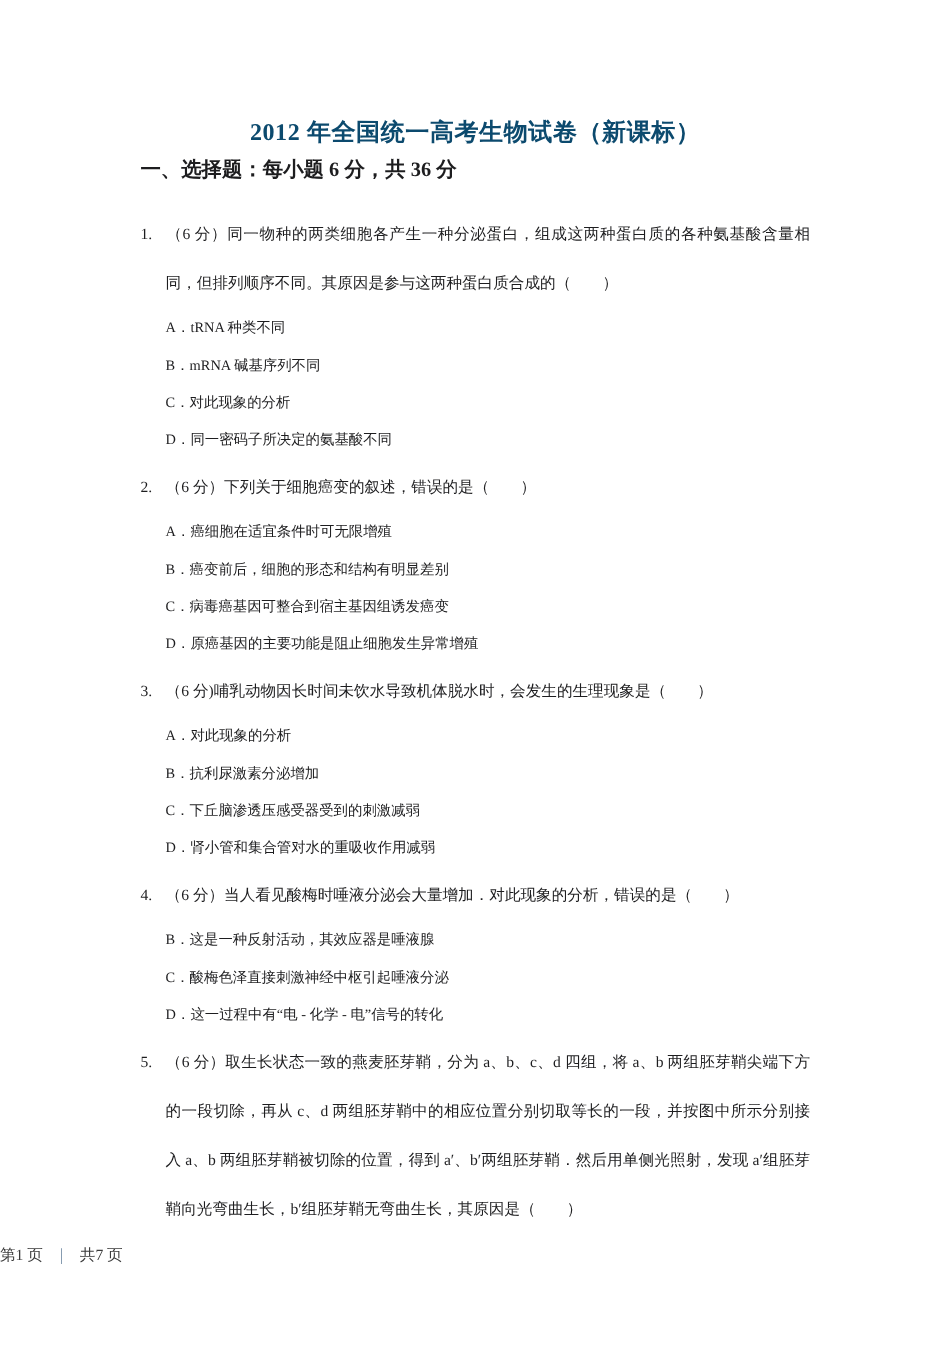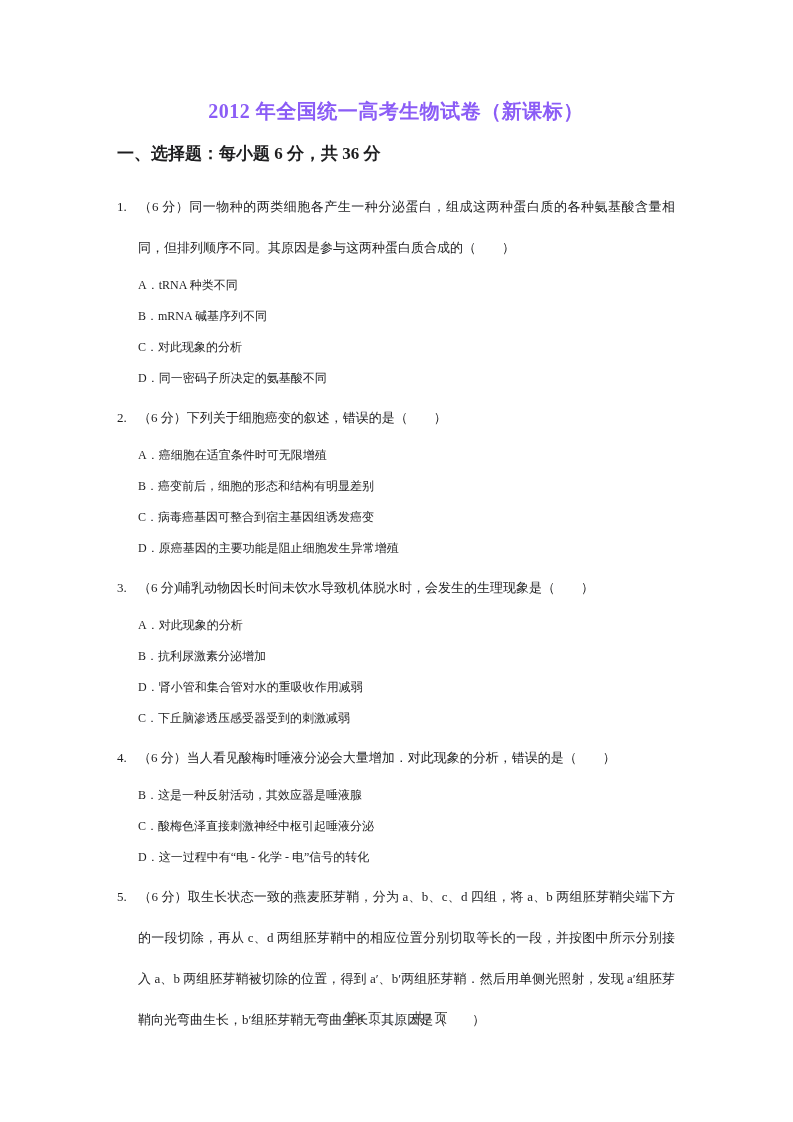--- a/index.html
+++ b/index.html
@@ -17,22 +17,21 @@
     inset: 0;
     padding: 96px 118px 0 117px;
     background: #ffffff;
   }
   .title {
     font-size: 20px;
     line-height: 30px;
     font-weight: bold;
     text-align: center;
     letter-spacing: 0.5px;
-    margin-bottom: 12px;
-    color: #8b5cf6;
+    color: #0c4a6e;
   }
   .section {
     font-size: 17px;
     line-height: 31px;
     font-weight: bold;
     margin-bottom: 17px;
   }
   .question { margin-bottom: 3px; }
   .stem {
     font-size: 13px;
@@ -50,23 +49,23 @@
   .options { margin-top: 2px; }
   .option {
     font-size: 12px;
     line-height: 31px;
     padding-left: 21px;
     text-align: justify;
   }
   .footer {
     position: absolute;
     left: 0;
-    top: 1008px;
+    top: 1036px;
     width: 100%;
-    text-align: center;
+    text-align: left;
     font-size: 13px;
     line-height: 20px;
     color: #3a3a3a;
   }
   .footer .sep {
     color: #8096ad;
     margin: 0 9px;
     font-size: 13px;
   }
 </style>
@@ -97,22 +96,22 @@
       <p class="option">C．病毒癌基因可整合到宿主基因组诱发癌变</p>
       <p class="option">D．原癌基因的主要功能是阻止细胞发生异常增殖</p>
     </div>
   </div>
 
   <div class="question">
     <p class="stem"><span class="qnum">3.</span><span>（6 分)哺乳动物因长时间未饮水导致机体脱水时，会发生的生理现象是（　　）</span></p>
     <div class="options">
       <p class="option">A．对此现象的分析</p>
       <p class="option">B．抗利尿激素分泌增加</p>
+      <p class="option">C．下丘脑渗透压感受器受到的刺激减弱</p>
       <p class="option">D．肾小管和集合管对水的重吸收作用减弱</p>
-      <p class="option">C．下丘脑渗透压感受器受到的刺激减弱</p>
     </div>
   </div>
 
   <div class="question">
     <p class="stem"><span class="qnum">4.</span><span>（6 分）当人看见酸梅时唾液分泌会大量增加．对此现象的分析，错误的是（　　）</span></p>
     <div class="options">
       <p class="option">B．这是一种反射活动，其效应器是唾液腺</p>
       <p class="option">C．酸梅色泽直接刺激神经中枢引起唾液分泌</p>
       <p class="option">D．这一过程中有“电 - 化学 - 电”信号的转化</p>
     </div>

